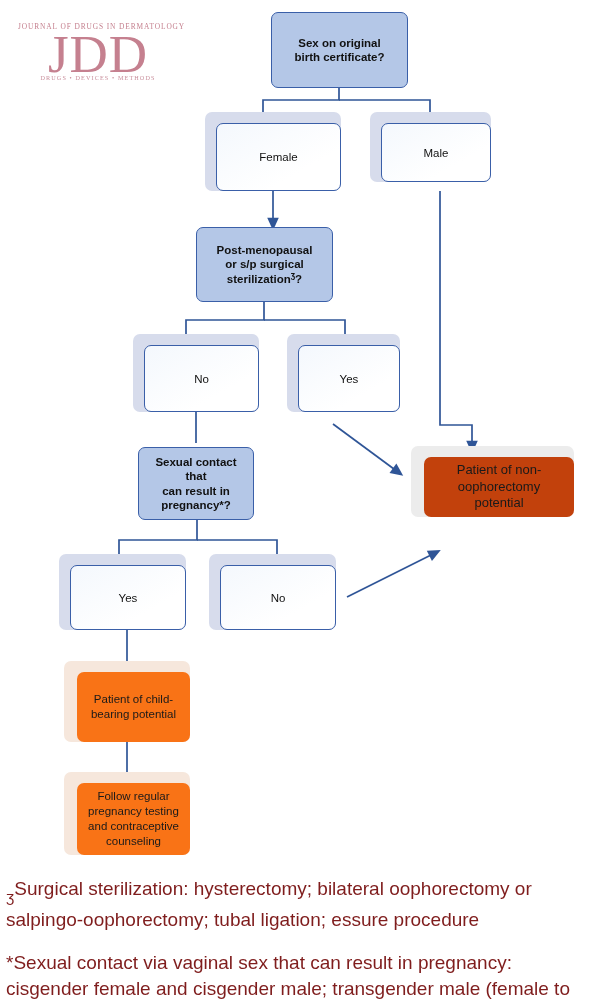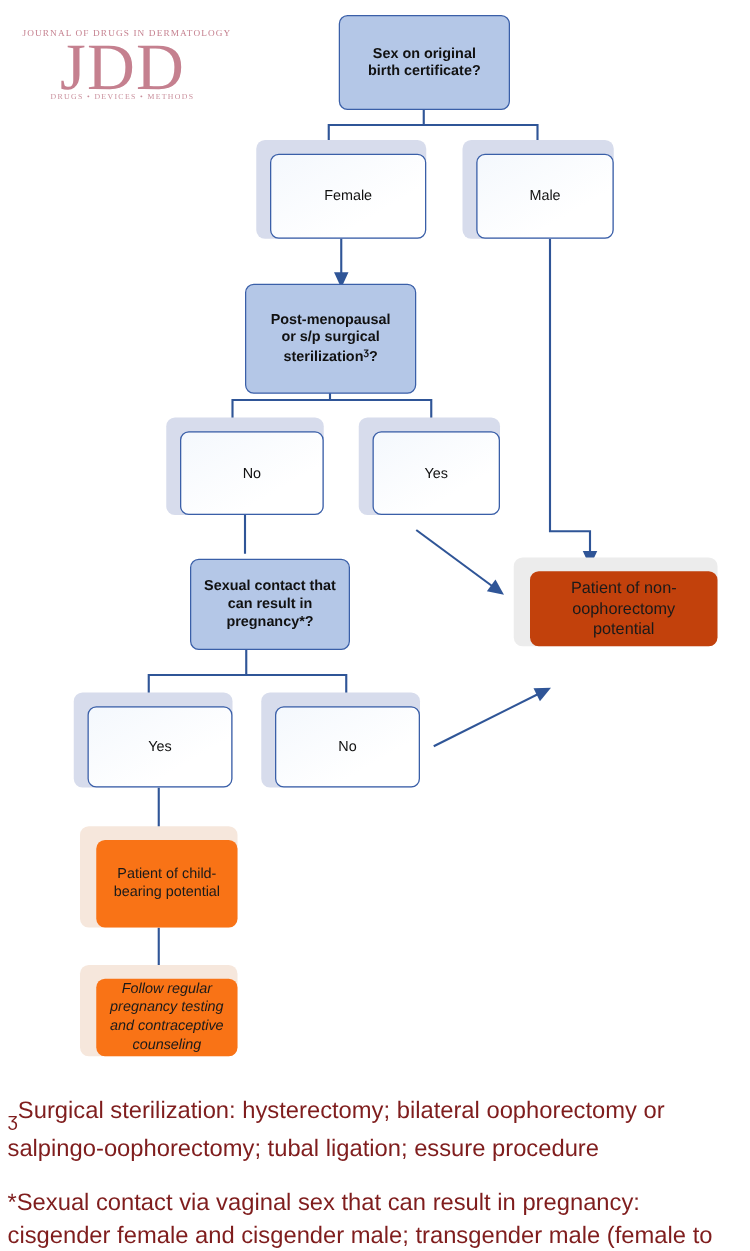--- a/index.html
+++ b/index.html
@@ -188,28 +188,28 @@
     </div>
   </div>
 
   <div class="node option" style="left:205px; top:112px; width:136px; height:79px;">
     <div class="back"></div>
     <div class="front">
       <span>Female</span>
     </div>
   </div>
 
-  <div class="node option" style="left:370px; top:112px; width:121px; height:79px;">
+  <div class="node option" style="left:370px; top:112px; width:121px; height:70px;">
     <div class="back"></div>
     <div class="front">
       <span>Male</span>
     </div>
   </div>
 
-  <div class="node decision" style="left:196px; top:227px; width:137px; height:88px;">
+  <div class="node decision" style="left:196px; top:227px; width:137px; height:75px;">
 
     <div class="front">
       <div>
         <span>Post-menopausal</span><br>
         <span>or s/p surgical</span><br>
         <span>sterilization</span><span class="sup">ʒ</span><span>?</span>
       </div>
     </div>
   </div>
 
@@ -220,21 +220,21 @@
     </div>
   </div>
 
   <div class="node option" style="left:287px; top:334px; width:113px; height:78px;">
     <div class="back"></div>
     <div class="front">
       <span>Yes</span>
     </div>
   </div>
 
-  <div class="node decision" style="left:152px; top:447px; width:128px; height:73px;">
+  <div class="node decision" style="left:138px; top:447px; width:116px; height:73px;">
 
     <div class="front">
       <div>
         <span>Sexual contact that</span><br>
         <span>can result in</span><br>
         <span>pregnancy*?</span>
       </div>
     </div>
   </div>
 
@@ -266,21 +266,21 @@
   <div class="node tan" style="left:64px; top:661px; width:126px; height:81px;">
     <div class="back"></div>
     <div class="front">
       <div>
         <span>Patient of child-</span><br>
         <span>bearing potential</span>
       </div>
     </div>
   </div>
 
-  <div class="node tan" style="left:64px; top:772px; width:126px; height:73px;font-style:italic;">
+  <div class="node tan" style="left:64px; top:772px; width:126px; height:83px;">
     <div class="back"></div>
     <div class="front">
       <div>
         <span>Follow regular</span><br>
         <span>pregnancy testing</span><br>
         <span>and contraceptive</span><br>
         <span>counseling</span>
       </div>
     </div>
   </div>

